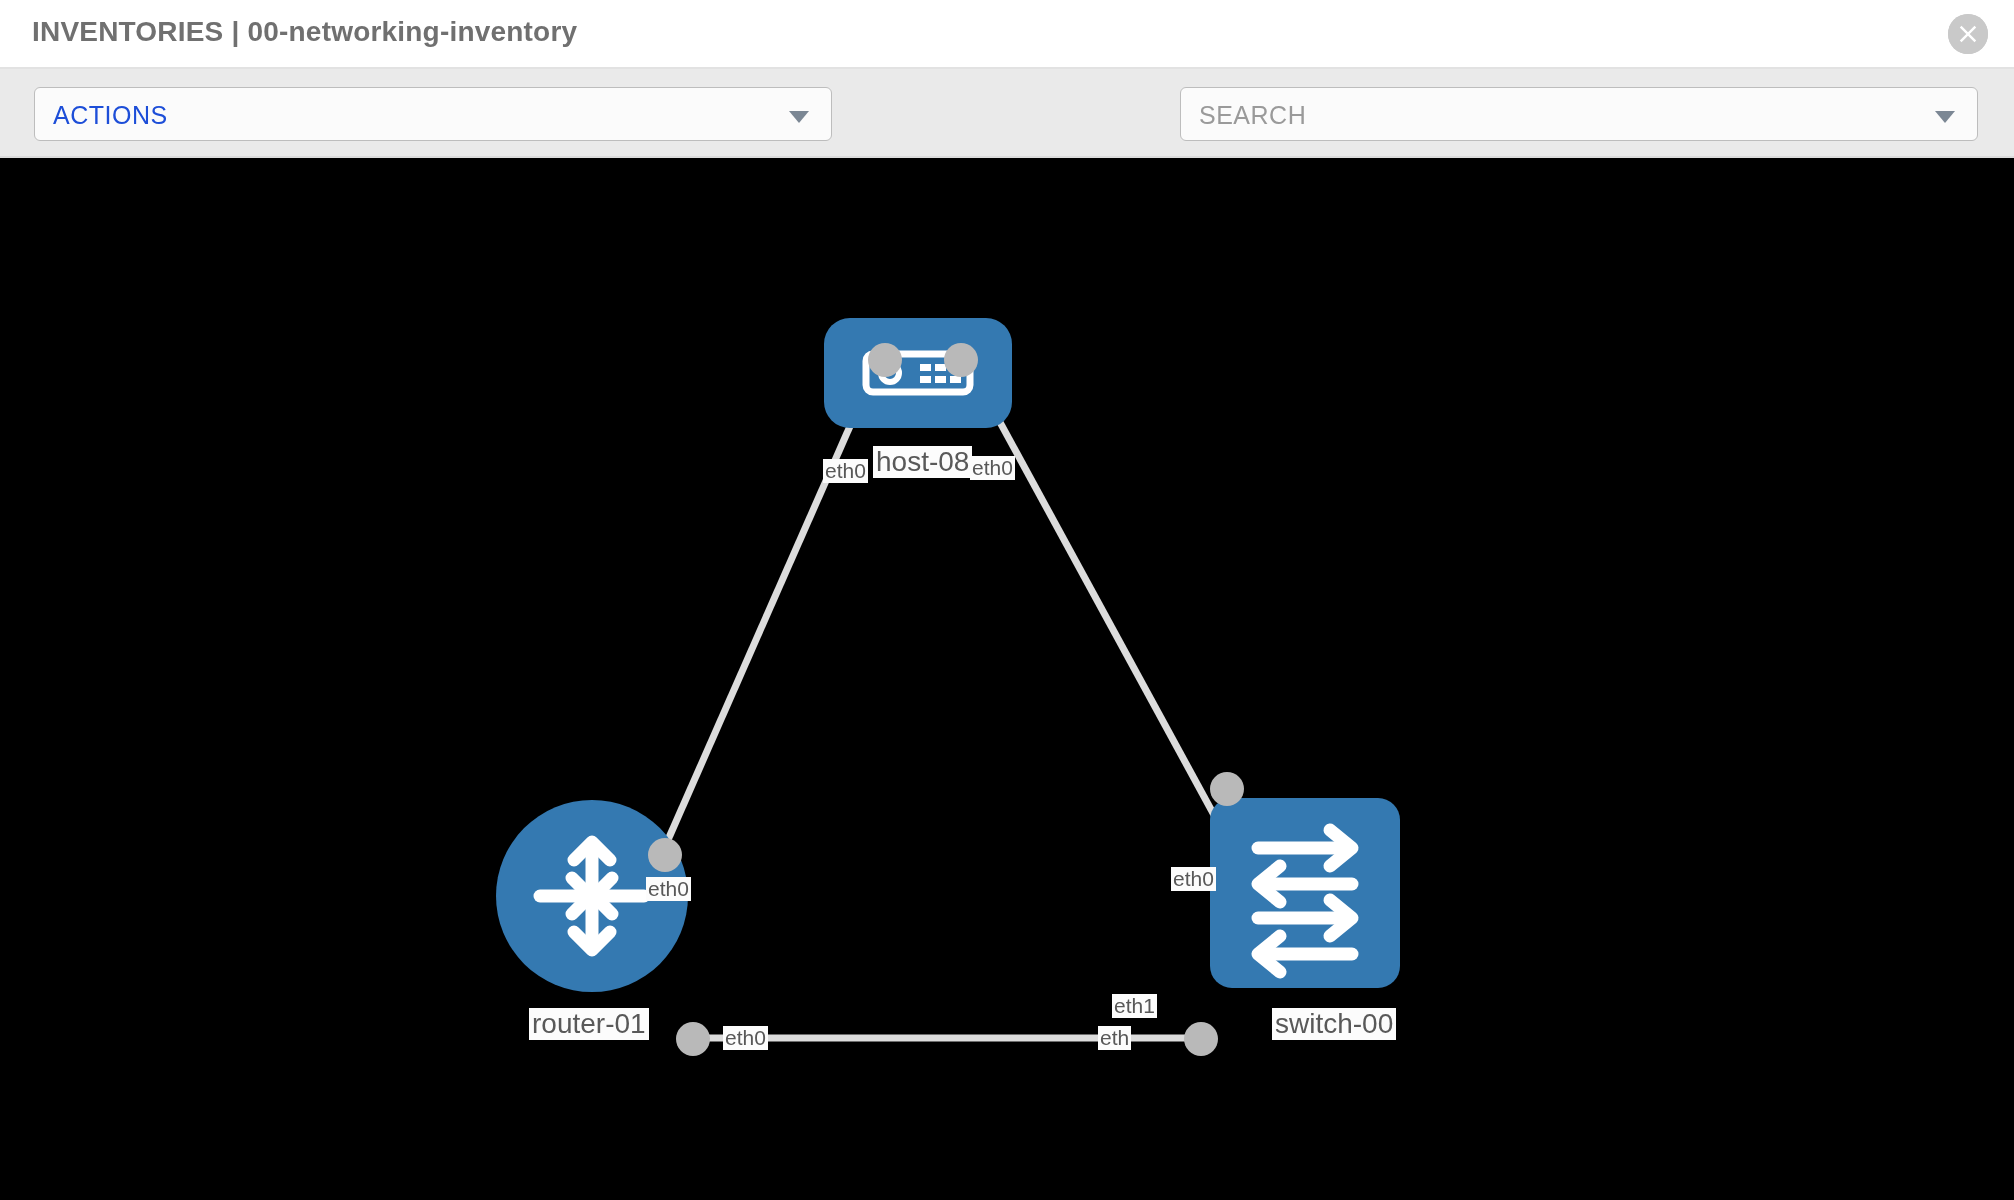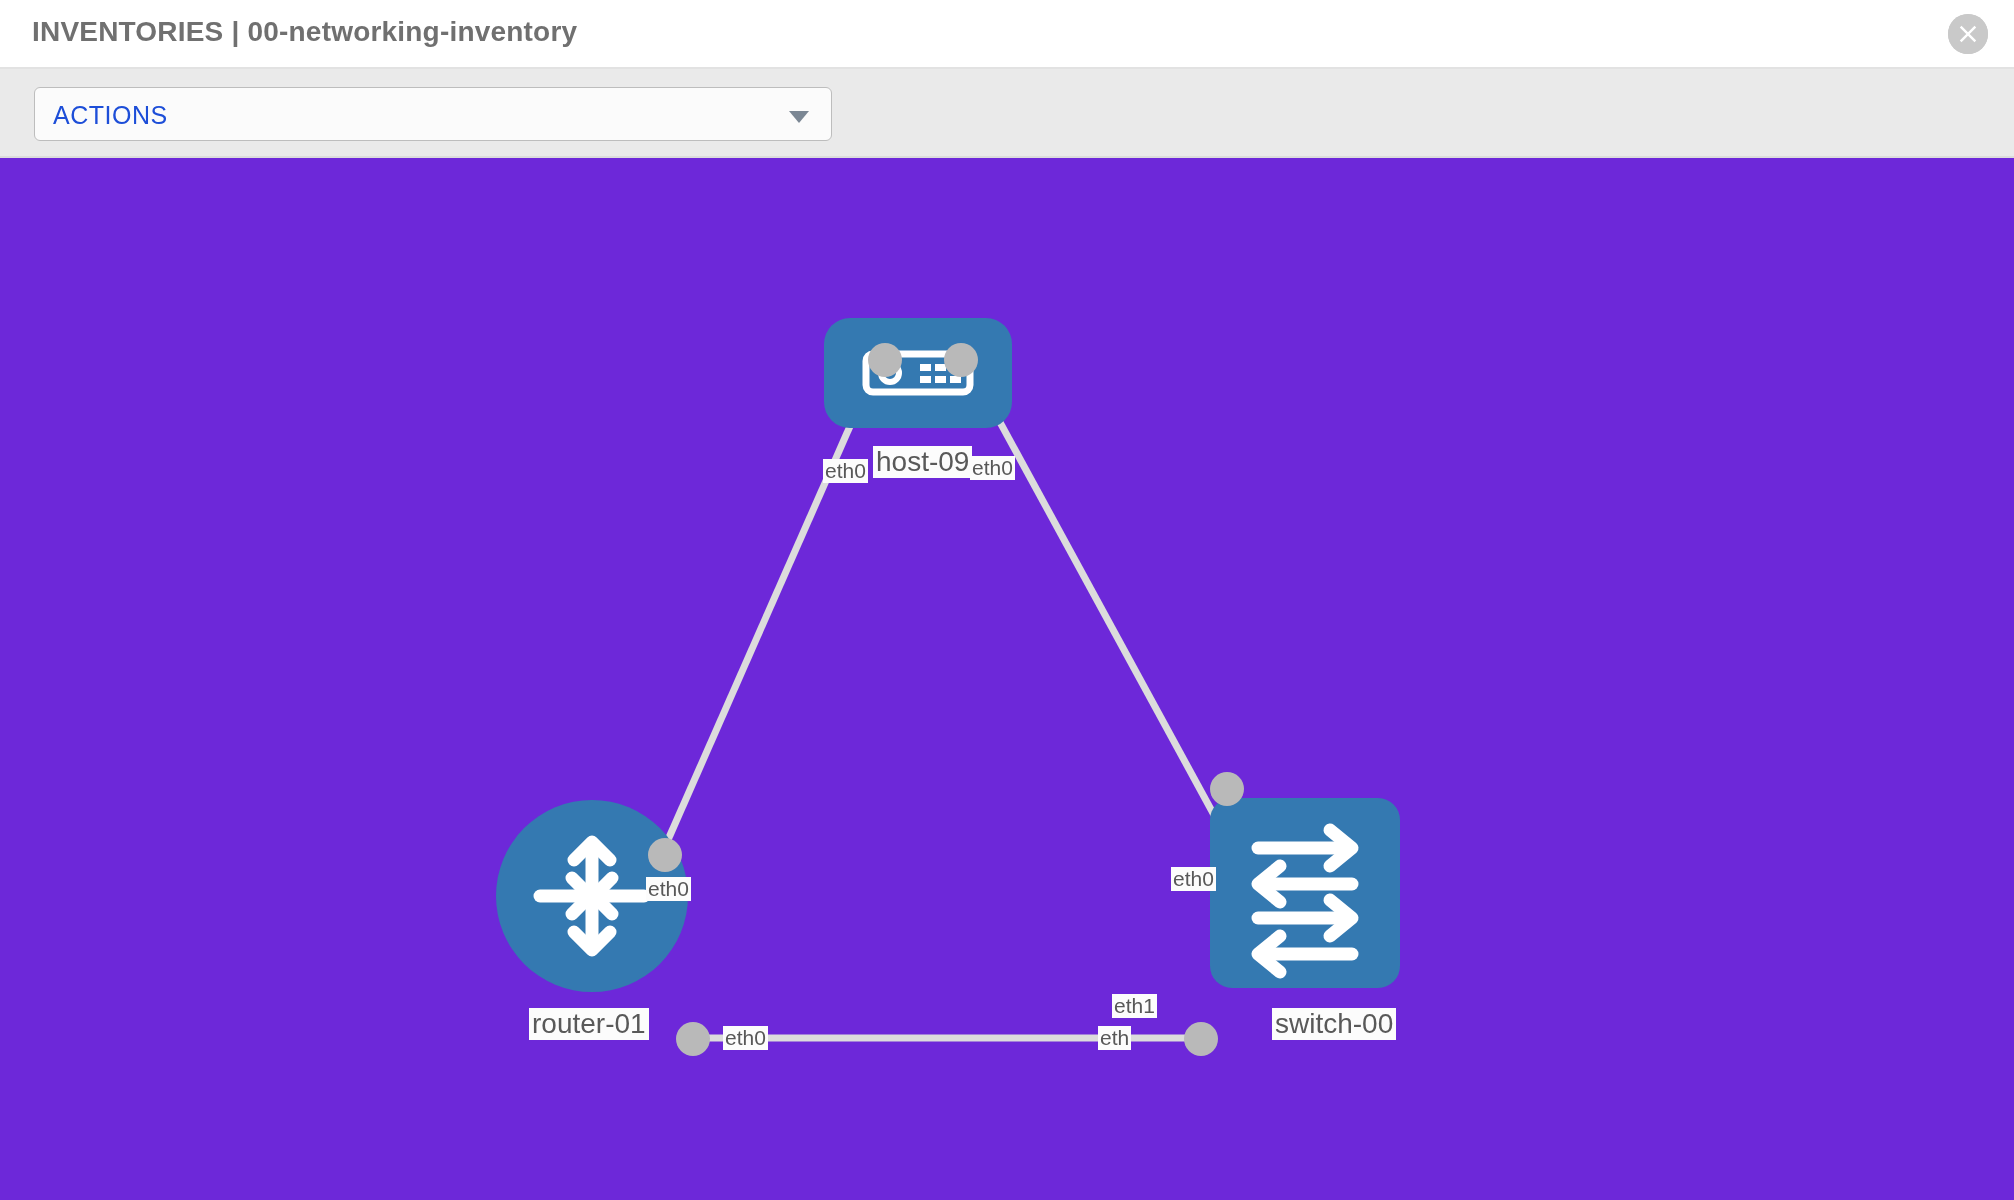--- a/index.html
+++ b/index.html
@@ -120,21 +120,21 @@
     color: #9a9a9a;
     letter-spacing: 0.5px;
   }
 
   
   .canvas {
     position: absolute;
     left: 0; top: 158px;
     width: 2014px;
     height: 1042px;
-    background: #6d28d9;
+    background: #000000;
     overflow: hidden;
   }
   .canvas svg.links {
     position: absolute;
     left: 0; top: 0;
     width: 2014px;
     height: 1042px;
   }
 
   
@@ -238,20 +238,24 @@
         <circle cx="13.2" cy="38.4" r="1.9" fill="#ffffff"></circle>
       </svg>
     </div>
 
     <div class="tool-icon key-icon">
       <svg width="48" height="48" viewBox="0 0 48 48">
         <path d="M18 11 a9.5 9.5 0 1 0 6.1 16.8 l3.6 3.6 3.1 -1.6 2.2 3.1 2.6 -1.7 -2.1 -3.1 3.1 -1.9 -1.7 -2.7 3.3 -2.0 -2.4 -3.4 -11.9 7.4 A9.5 9.5 0 0 0 18 11 z m-1.3 4.6 a4 4 0 1 1 -4 4 4 4 0 0 1 4 -4 z" fill="#76808d"></path>
       </svg>
     </div>
 
+    <div class="search-box">
+      <span class="search-label">SEARCH</span>
+      <span class="caret"></span>
+    </div>
   </div>
 
   <div class="canvas">
 
     <svg class="links">
 
       <line x1="660" y1="700" x2="880" y2="200" stroke="#dcdcdc" stroke-width="7"></line>
 
       <line x1="965" y1="200" x2="1232" y2="690" stroke="#dcdcdc" stroke-width="7"></line>
 
@@ -317,18 +321,18 @@
     </div>
 
     <div class="port-label port-host-left">eth0</div>
     <div class="port-label port-host-right">eth0</div>
     <div class="port-label port-router-up">eth0</div>
     <div class="port-label port-switch-up">eth0</div>
     <div class="port-label port-router-mid">eth0</div>
     <div class="port-label port-switch-mid1">eth</div>
     <div class="port-label port-switch-mid2">eth1</div>
 
-    <div class="node-name name-host">host-09</div>
+    <div class="node-name name-host">host-08</div>
     <div class="node-name name-router">router-01</div>
     <div class="node-name name-switch">switch-00</div>
 
   </div>
 </div>
 
 </body></html>

